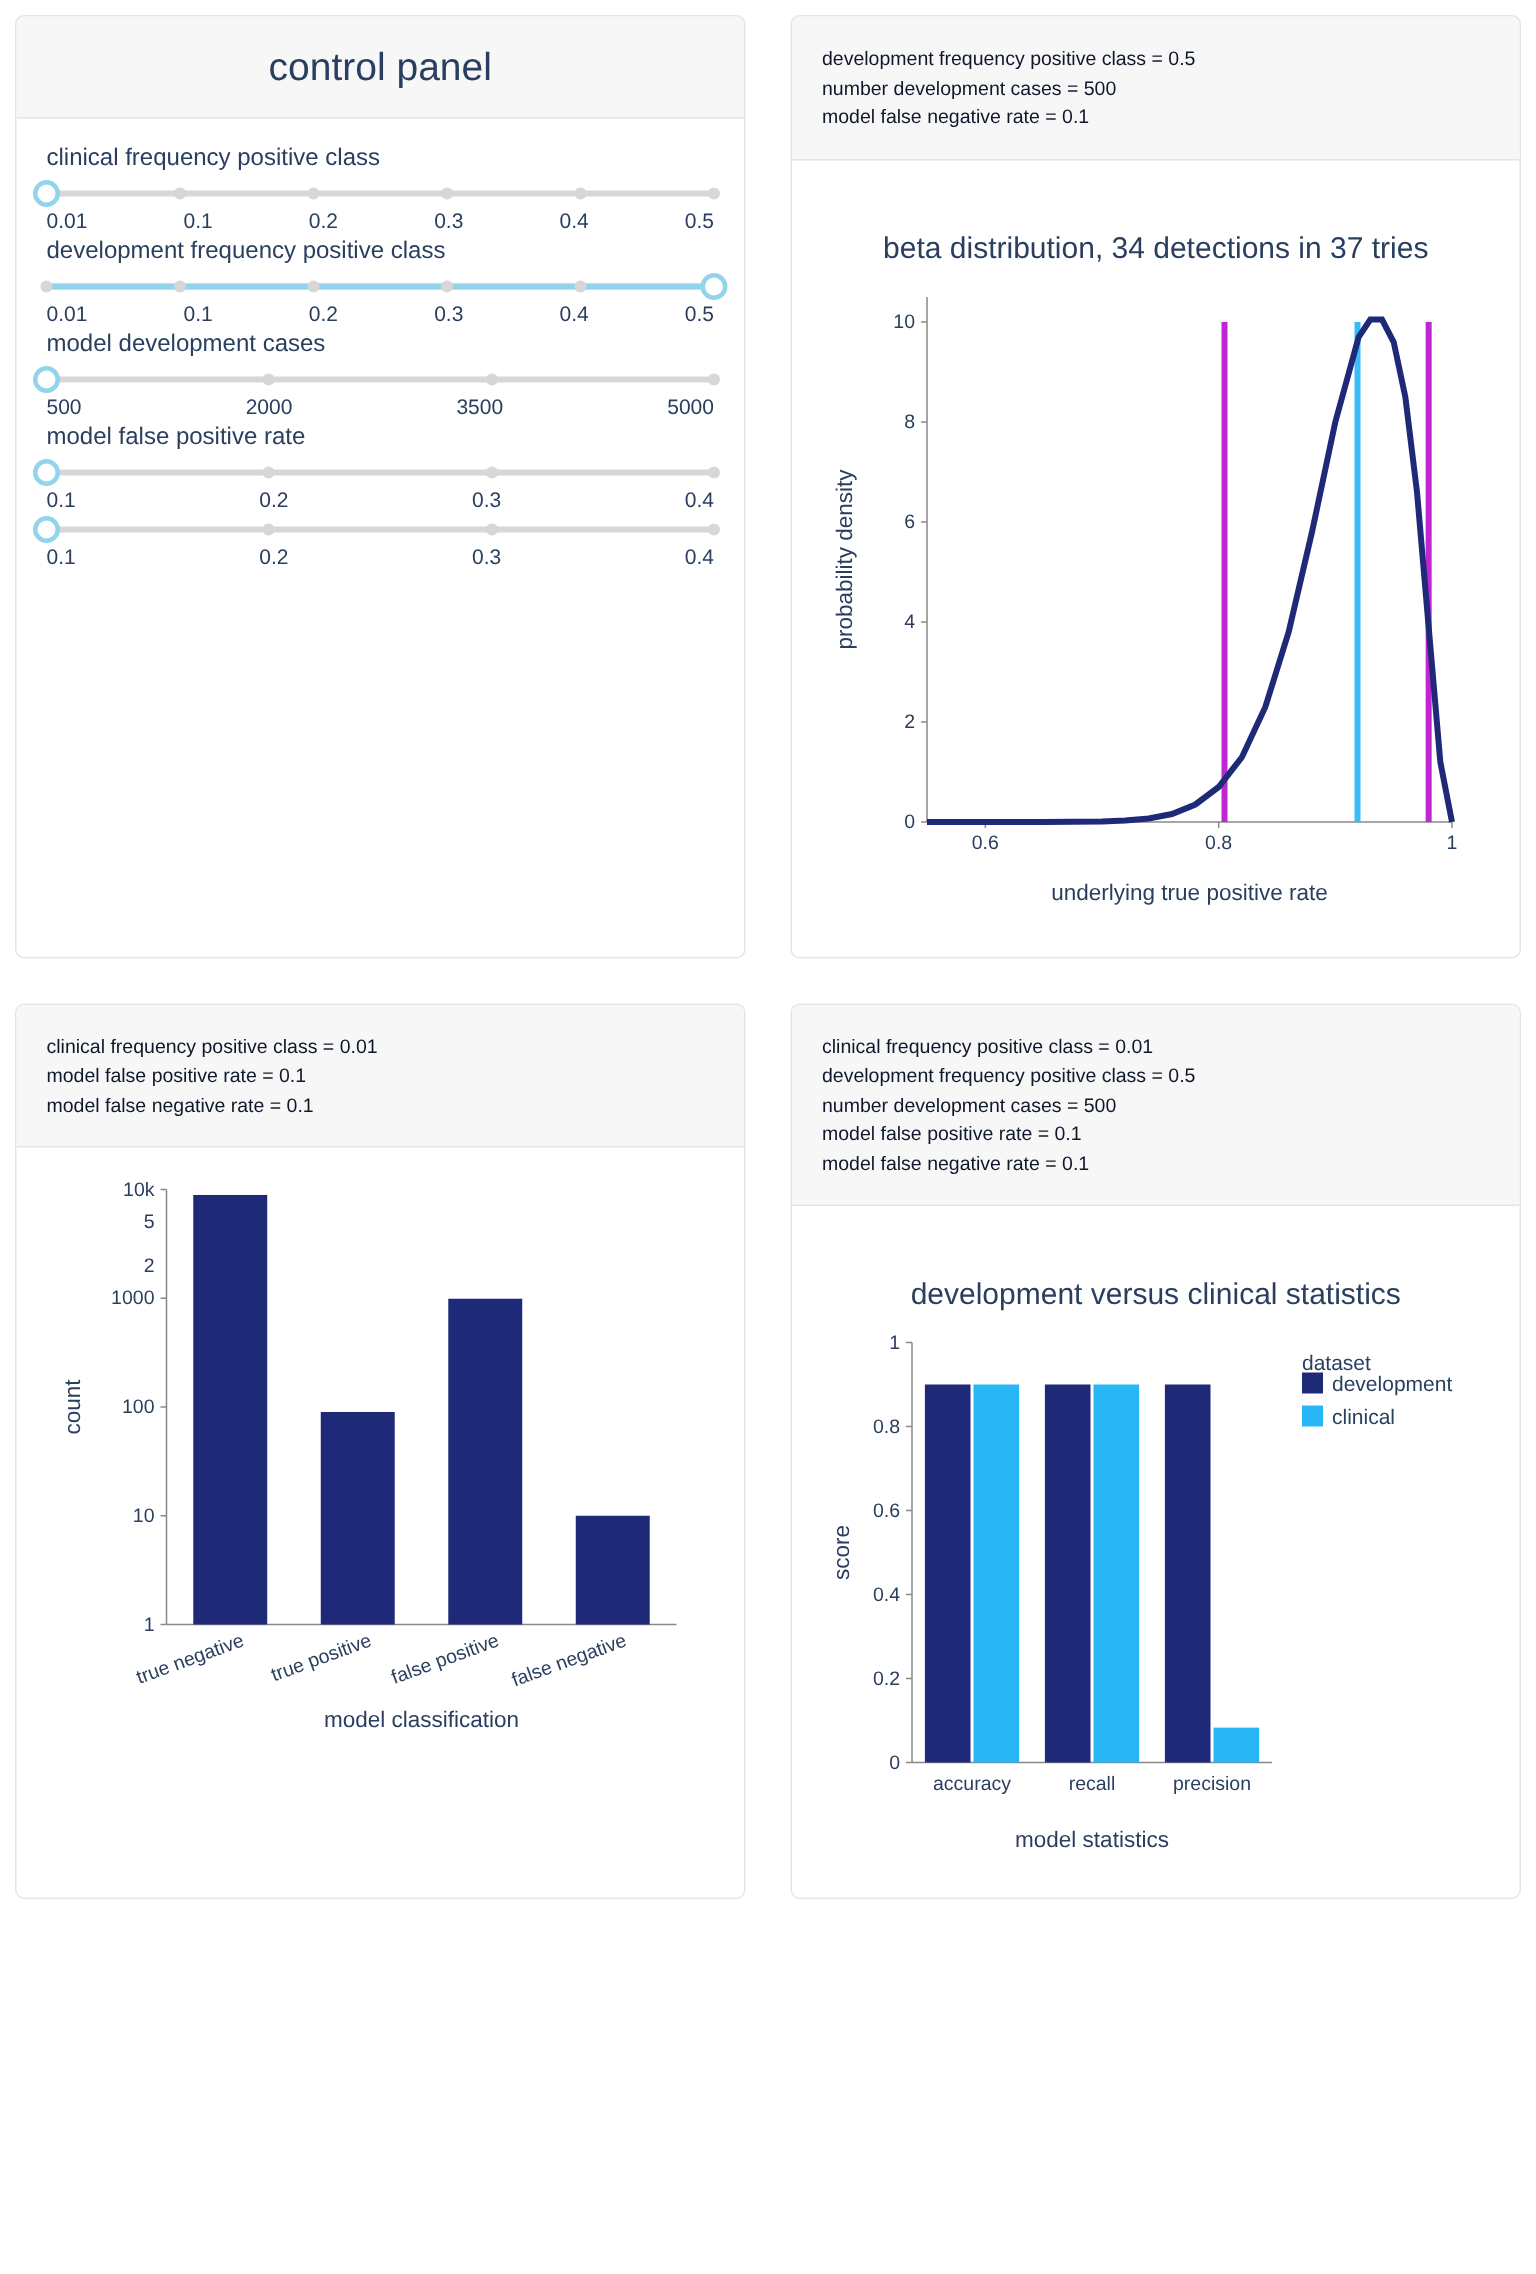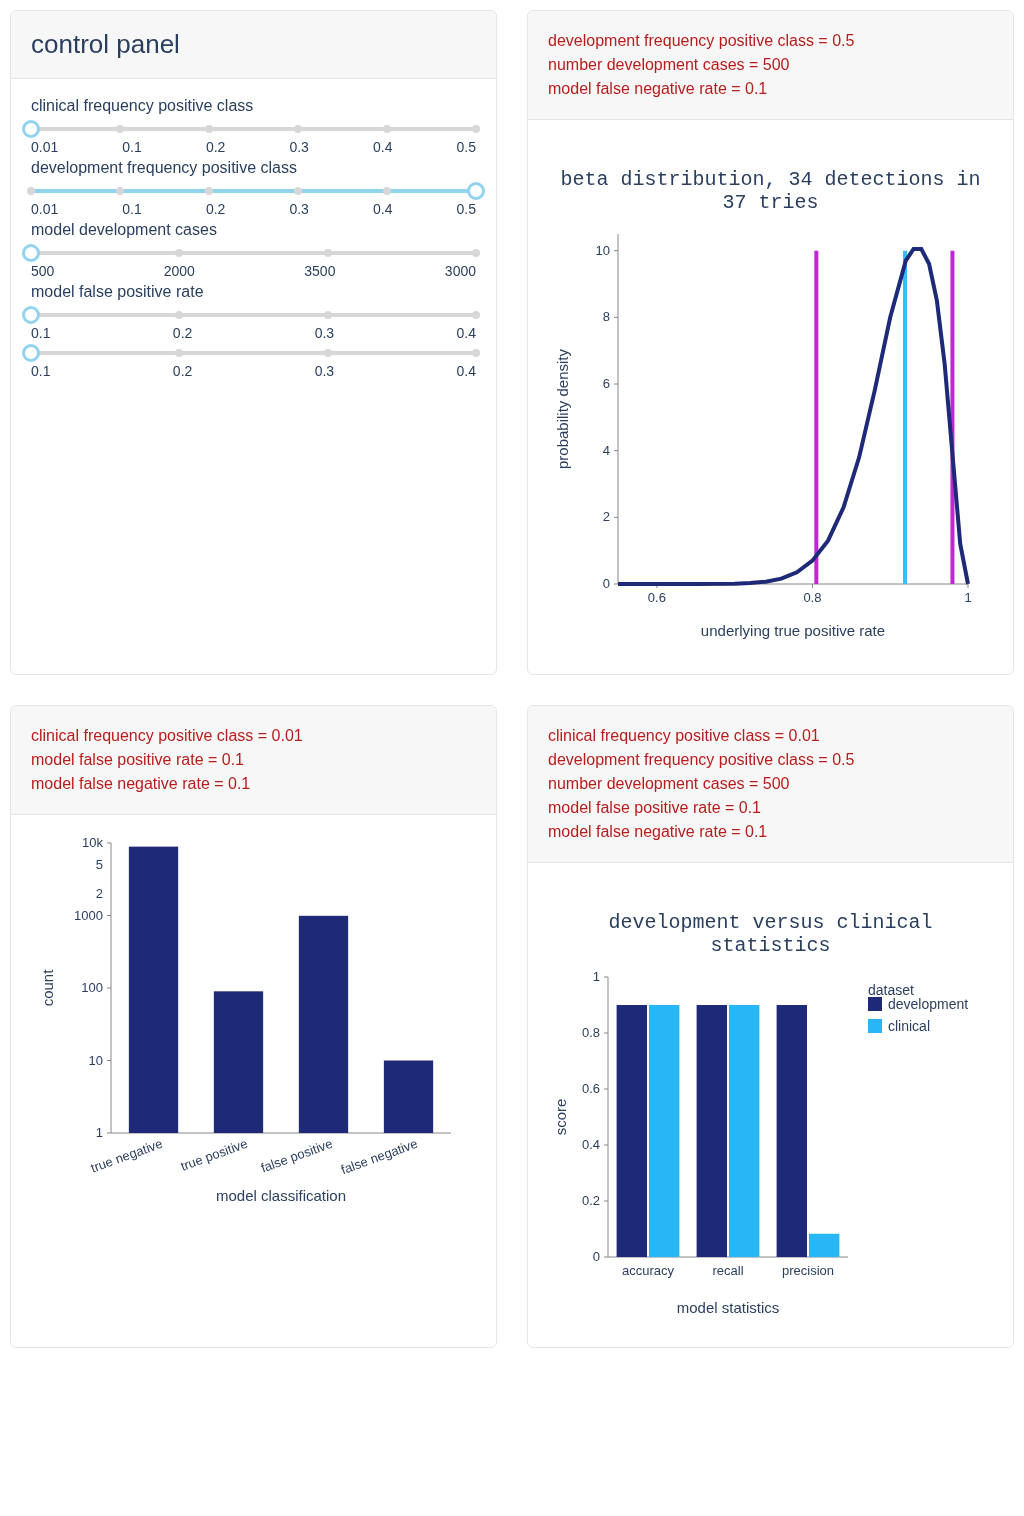--- a/index.html
+++ b/index.html
@@ -23,24 +23,25 @@
 }
 .card-header {
   background: #f7f7f7;
   border-bottom: 1px solid #e5e5e5;
   padding: 18px 20px;
 }
 .card-header h2 {
   font-size: 26px;
   font-weight: 400;
   color: #2a3f5f;
+  text-align: center;
 }
 .card-header .metric-line {
-  font-size: 16px;
-  color: #b91c1c;
+  font-size: 13px;
+  color: #0f172a;
   line-height: 1.5;
 }
 .card-body {
   padding: 18px 20px 20px 20px;
 }
 .slider-group { margin-bottom: 4px; }
 .slider-label {
   font-size: 16px;
   color: #2a3f5f;
   margin-bottom: 6px;
@@ -88,21 +89,20 @@
   color: #2a3f5f;
   margin-top: 2px;
   align-items: flex-end;
 }
 .chart-title {
   font-size: 20px;
   color: #2a3f5f;
   text-align: center;
   margin: 30px 0 10px 0;
   font-weight: 400;
-  font-family: Liberation Mono, monospace;
 }
 .chart-area {
   position: relative;
 }
 svg { display: block; }
 .axis-label {
   font-size: 15px;
   fill: #2a3f5f;
 }
 .tick-label { font-size: 13px; fill: #2a3f5f; }
@@ -171,21 +171,21 @@
             <div class="slider-tick-dot" style="left: 0%;"></div>
             <div class="slider-tick-dot" style="left: 33.3333%;"></div>
             <div class="slider-tick-dot" style="left: 66.6667%;"></div>
             <div class="slider-tick-dot" style="left: 100%;"></div>
             <div class="slider-handle" style="left: 0%;"></div>
           </div>
           <div class="slider-ticklabels">
             <span>500</span>
             <span>2000</span>
             <span>3500</span>
-            <span>3000</span>
+            <span>5000</span>
           </div>
         </div>
         <div class="slider-group">
           <div class="slider-label">model false positive rate</div>
           <div class="slider-track">
             <div class="slider-rail"></div>
             <div class="slider-fill" style="width: 0%;"></div>
             <div class="slider-tick-dot" style="left: 0%;"></div>
             <div class="slider-tick-dot" style="left: 33.3333%;"></div>
             <div class="slider-tick-dot" style="left: 66.6667%;"></div>

